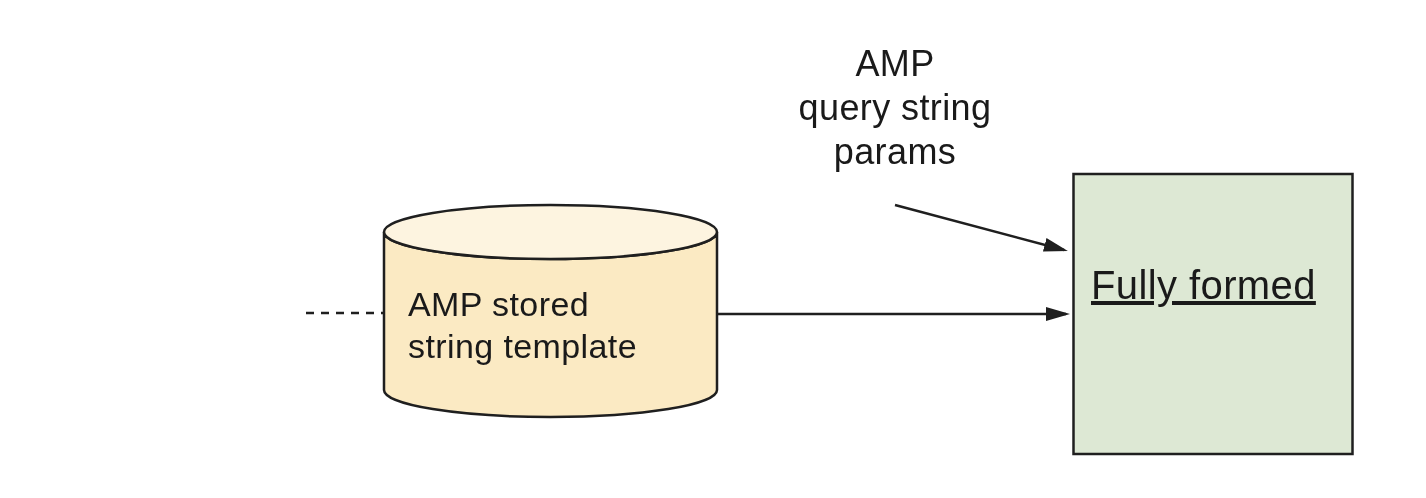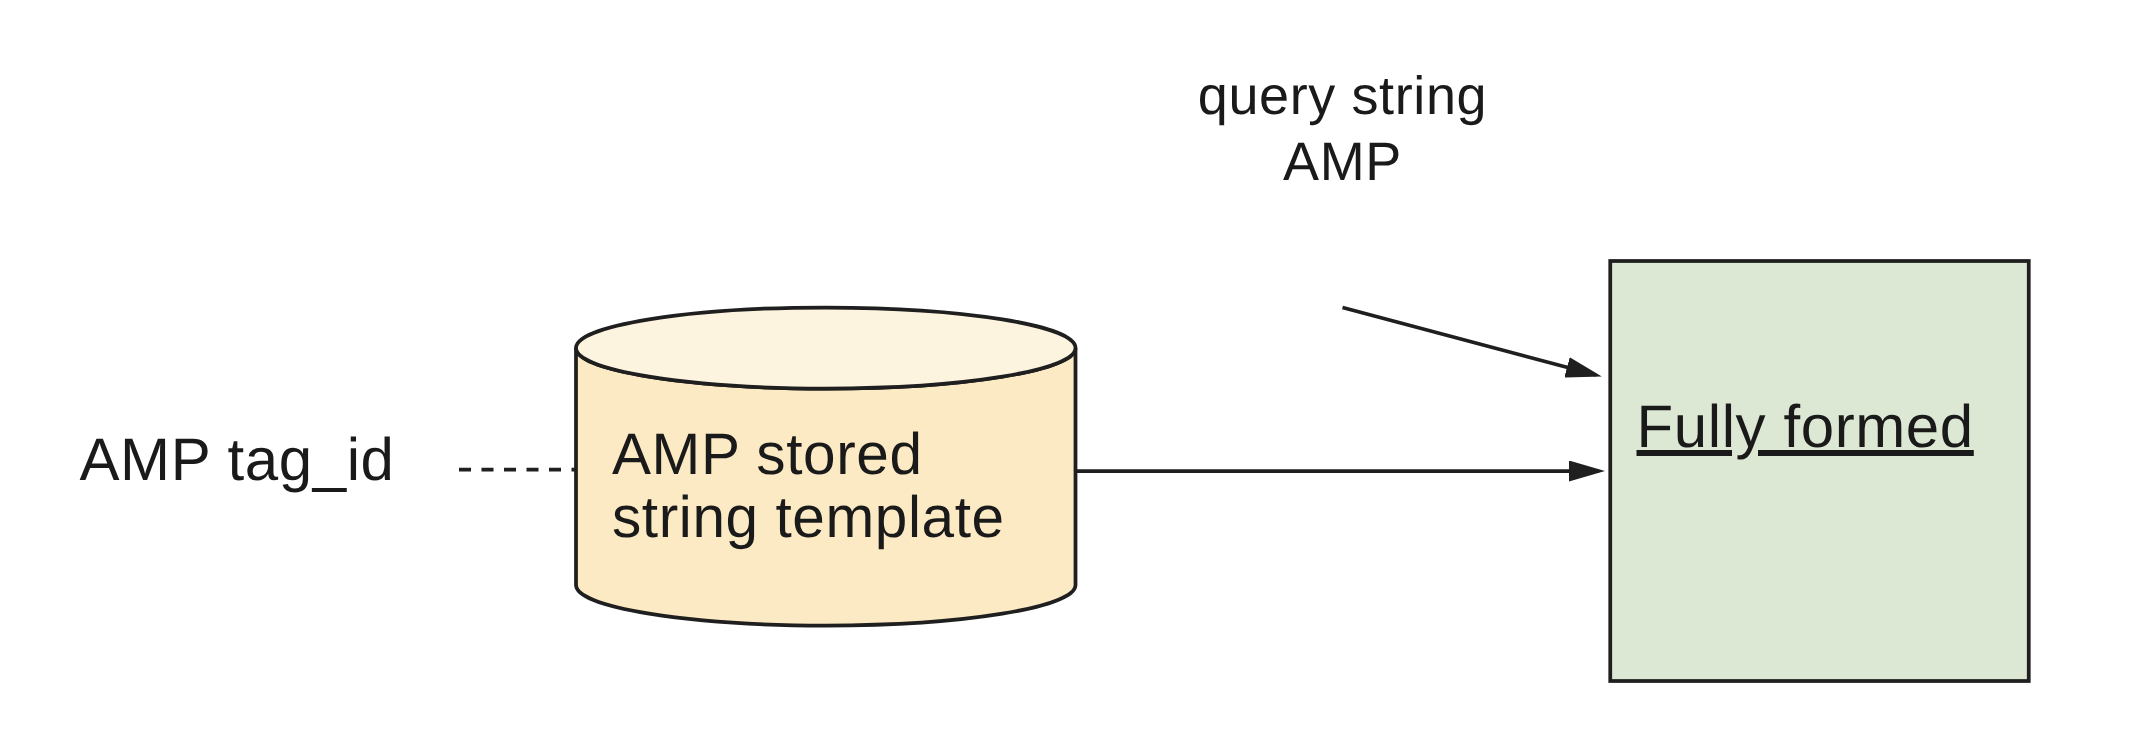--- a/index.html
+++ b/index.html
@@ -37,21 +37,21 @@
     left: 745px;
     top: 42px;
     width: 300px;
     text-align: center;
     font-size: 36px;
     line-height: 44px;
   }
   #cylinder-label {
     left: 408px;
     top: 283px;
-    font-size: 39px;
+    font-size: 34px;
     line-height: 42px;
   }
   #ortb-label {
     left: 1091px;
     top: 262px;
     font-size: 40px;
     line-height: 47px;
     text-decoration: underline;
   }
 </style>
@@ -73,27 +73,25 @@
 
     <ellipse cx="550.5" cy="232" rx="166.5" ry="27" stroke-width="2.5" fill="#fdf4e0" stroke="#1f1f1f"></ellipse>
 
     <line x1="717" y1="314" x2="1066" y2="314" stroke-width="2.5" marker-end="url(#arrowhead)" stroke="#1f1f1f"></line>
 
     <line x1="895" y1="205" x2="1064" y2="250" stroke-width="2.5" marker-end="url(#arrowhead)" stroke="#1f1f1f"></line>
 
     <rect x="1073.5" y="174" width="279" height="280" stroke-width="2.5" fill="#dde8d4" stroke="#1f1f1f"></rect>
   </svg>
 
-  <div class="lbl" id="tag-id-label">
-    <span>AMP tag_id</span>
-  </div>
 
   <div class="lbl" id="query-params-label">
+    <span>AMP</span>
     <span>query string</span>
-    <span>AMP</span>
+    <span>params</span>
   </div>
 
   <div class="lbl" id="cylinder-label">
     <span>AMP stored</span>
     <span>string template</span>
   </div>
 
   <div class="lbl" id="ortb-label">
     <span>Fully formed</span>
   </div>

